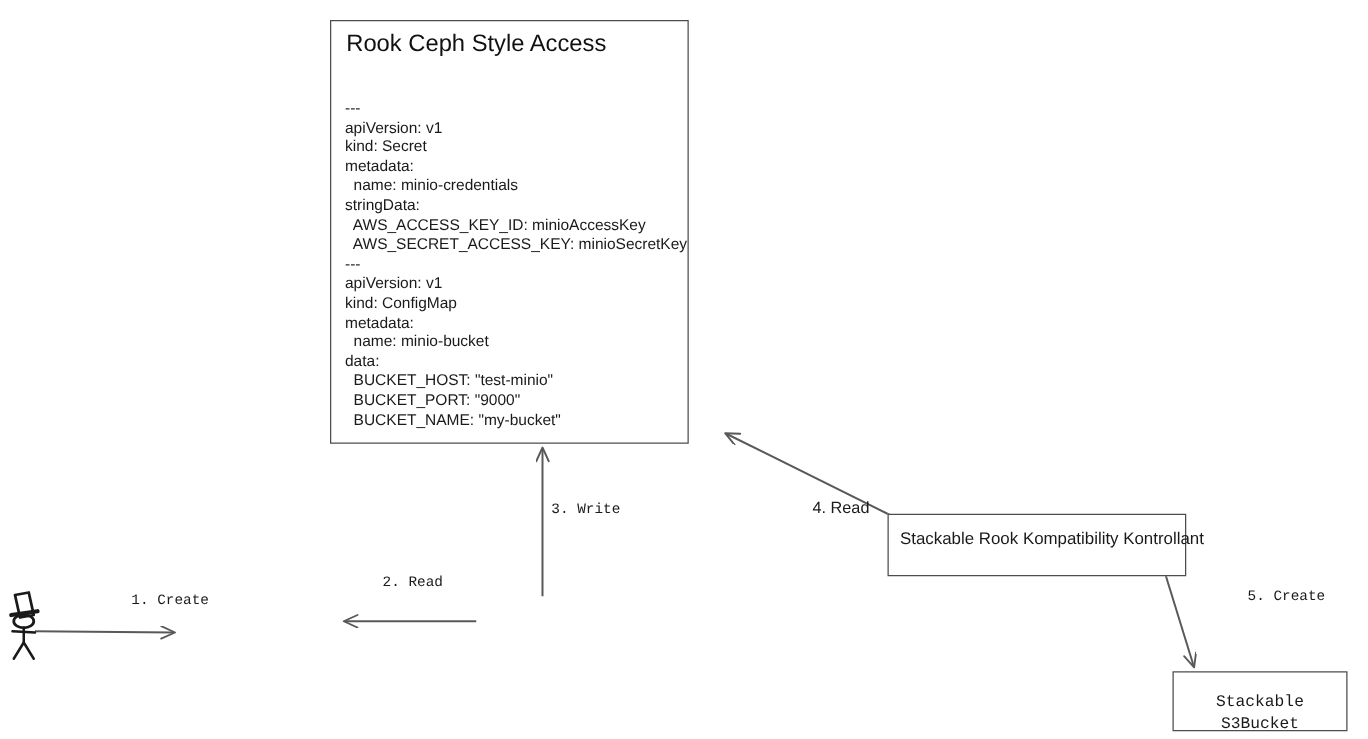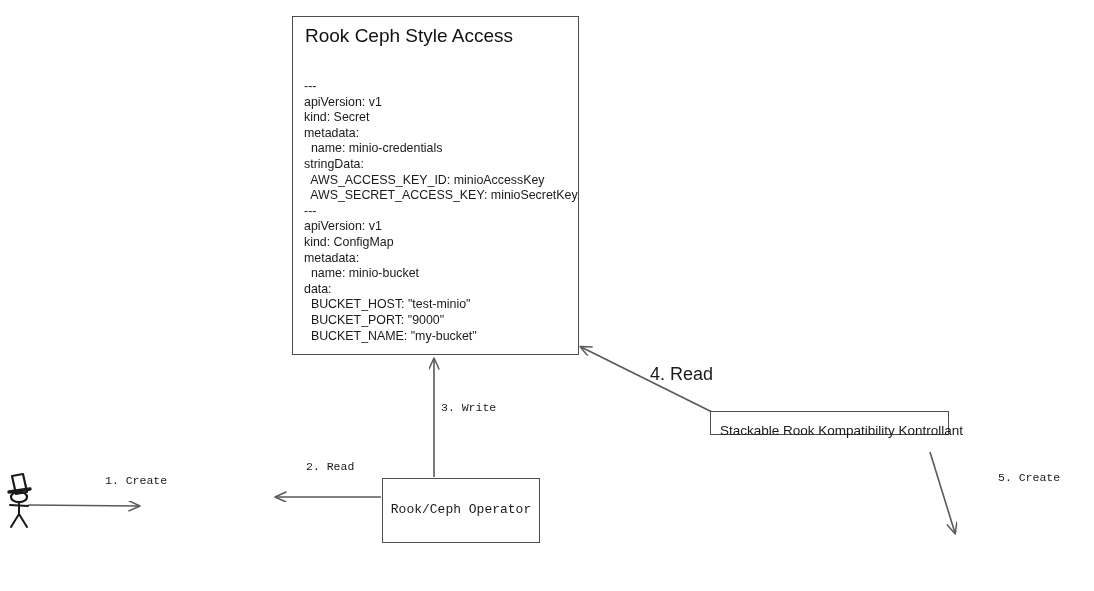--- a/index.html
+++ b/index.html
@@ -32,21 +32,21 @@
   }
   .node-sans {
     font-family: "Liberation Sans", sans-serif;
     font-size: 13.5px;
     color: #1a1a1a;
     line-height: 17px;
   }
 
   
   #yaml-card {
-    left: 292px;
+    left: 264px;
     top: 16px;
     width: 287px;
     height: 339px;
     padding: 4px;
   }
   #yaml-title {
     position: absolute;
     left: 12px;
     top: 8px;
     font-family: "Liberation Sans", sans-serif;
@@ -90,21 +90,21 @@
     position: absolute;
     left: 0; right: 0;
     top: 22px;
   }
 
   
   #srkk {
     left: 710px;
     top: 411px;
     width: 239px;
-    height: 24px;
+    height: 50px;
   }
   #srkk .lbl {
     position: absolute;
     left: 9px;
     top: 10px;
     white-space: nowrap;
   }
 
   
   #s3bucket {
@@ -124,21 +124,22 @@
     position: absolute;
     color: #1a1a1a;
     white-space: nowrap;
   }
   .edge-label.mono {
     font-family: Liberation Mono, monospace;
     font-size: 11.5px;
   }
   .edge-label.sans {
     font-family: "Liberation Sans", sans-serif;
-    font-size: 18px;
+    font-size: 13px;
+    margin-top: 34px;
   }
   #lbl-1 { left: 59px;  top: 474px; margin-left: 46px; }
   #lbl-2 { left: 306px; top: 460px; }
   #lbl-3 { left: 441px; top: 401px; }
   #lbl-4 { left: 650px; top: 364px; }
   #lbl-5 { left: 957px; top: 471px; margin-left: 41px; }
 
   
   #overlay {
     position: absolute;
@@ -212,28 +213,28 @@
 kind: ConfigMap
 metadata:
   name: minio-bucket
 data:
   BUCKET_HOST: "test-minio"
   BUCKET_PORT: "9000"
   BUCKET_NAME: "my-bucket"</div>
   </div>
 
 
-  <div class="node node-mono" id="operator">
-    <div class="lbl">Rook/Ceph Operator</div>
-  </div>
 
   <div class="node node-sans" id="srkk">
     <div class="lbl">Stackable Rook Kompatibility Kontrollant</div>
   </div>
 
+  <div class="node node-mono" id="s3bucket">
+    <div class="lbl">Stackable S3Bucket</div>
+  </div>
 
   <div class="edge-label mono" id="lbl-1">1. Create</div>
   <div class="edge-label mono" id="lbl-2">2. Read</div>
   <div class="edge-label mono" id="lbl-3">3. Write</div>
   <div class="edge-label sans" id="lbl-4">4. Read</div>
   <div class="edge-label mono" id="lbl-5">5. Create</div>
 
 </div>
 
 </body></html>

